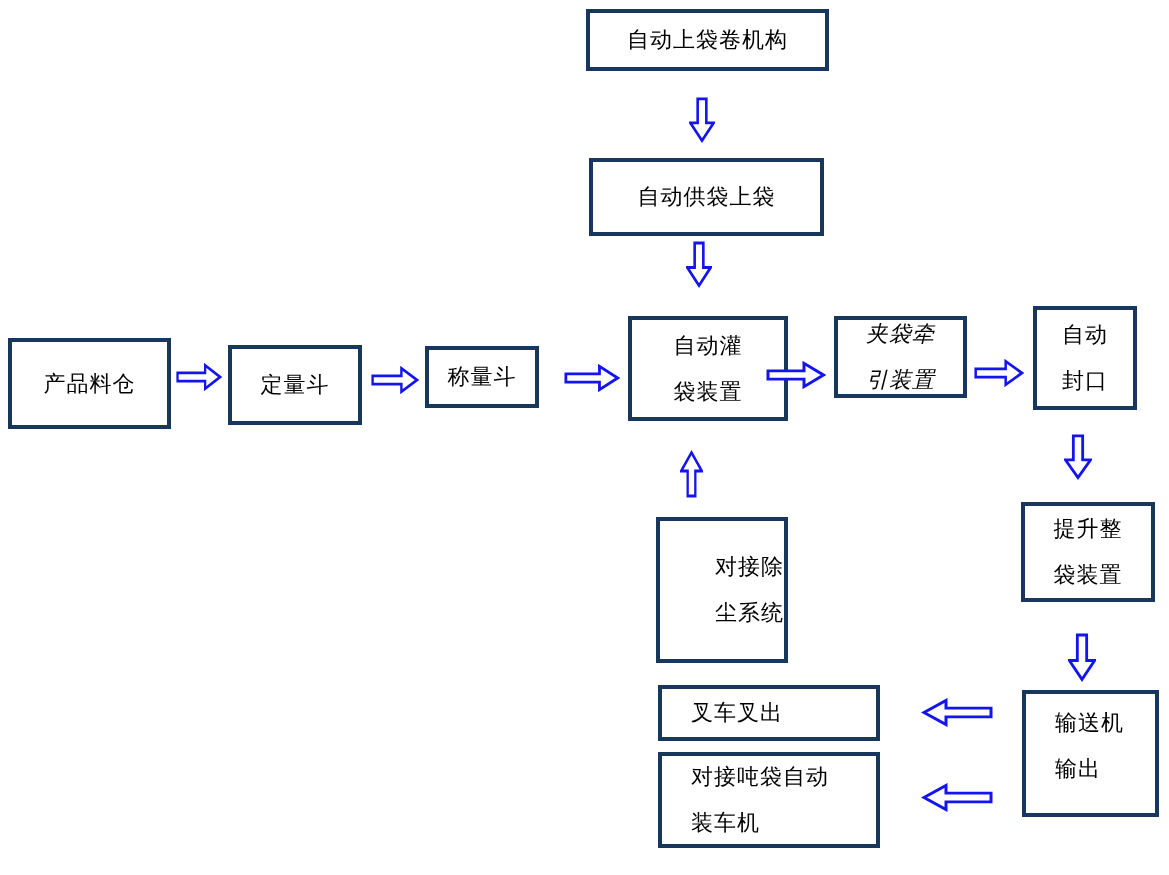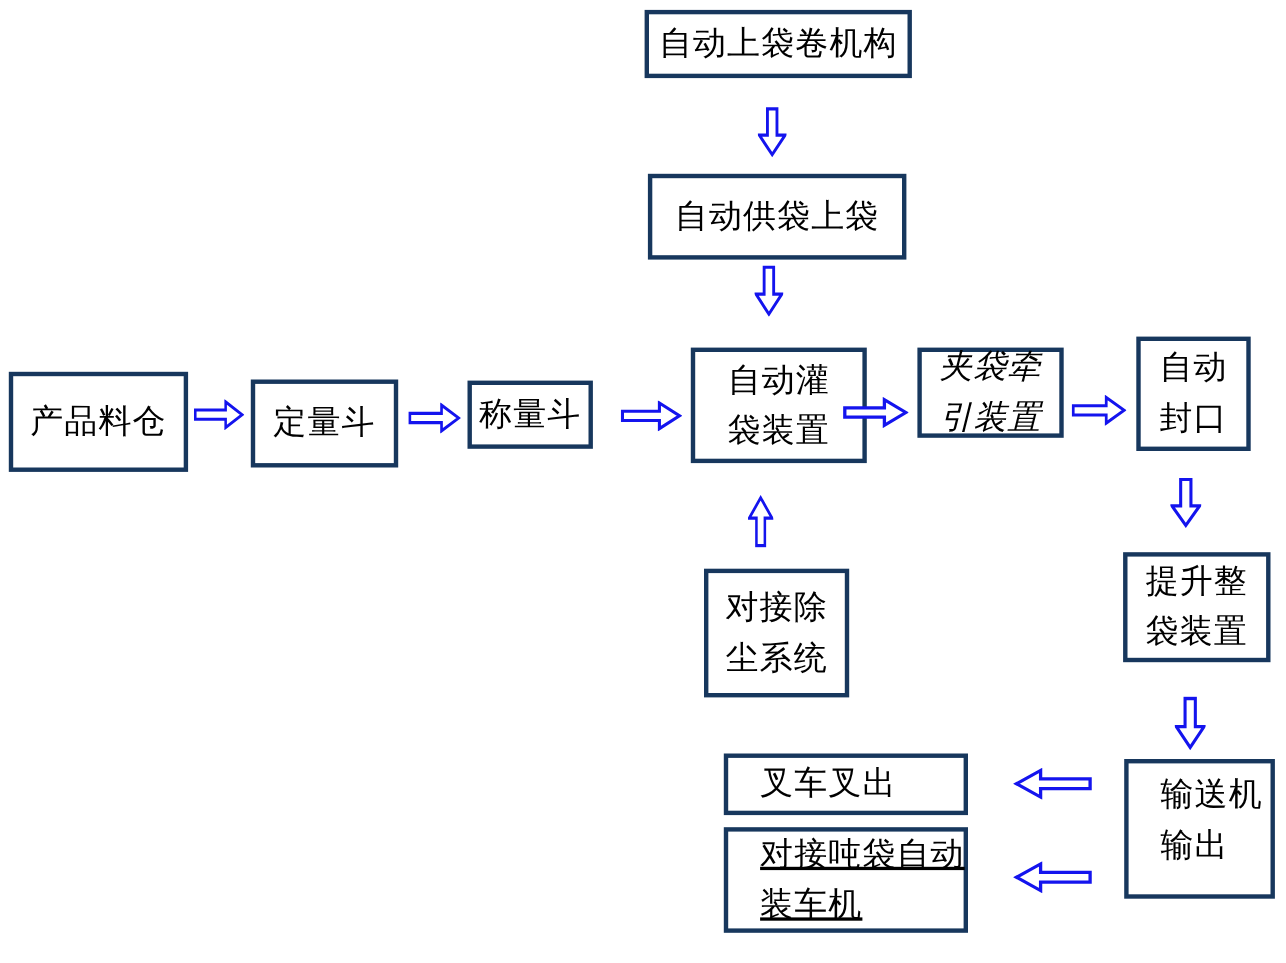--- a/index.html
+++ b/index.html
@@ -21,21 +21,21 @@
   .box {
     position: absolute;
     box-sizing: border-box;
     border: 4px solid var(--box-border);
     background: var(--background);
     color: var(--text-black);
     display: flex;
     flex-direction: column;
     justify-content: center;
     align-items: center;
-    font-size: 30px;
+    font-size: 22px;
     line-height: 46px;
     letter-spacing: 1px;
     white-space: nowrap;
   }
   .box.align-left {
     align-items: flex-start;
     padding-left: 29px;
   }
   .box.top-start {
     justify-content: flex-start;
@@ -84,40 +84,40 @@
   <div class="box" style="left:834px; top:316px; width:133px; height:82px;font-style:italic;">
     <div>夹袋牵</div>
     <div>引装置</div>
   </div>
 
   <div class="box" style="left:1033px; top:306px; width:104px; height:104px;">
     <div>自动</div>
     <div>封口</div>
   </div>
 
-  <div class="box" style="left:640px; top:517px; width:132px; height:117px;">
+  <div class="box" style="left:656px; top:517px; width:132px; height:146px;align-items:flex-end;">
     <div>对接除</div>
     <div>尘系统</div>
   </div>
 
   <div class="box" style="left:1021px; top:502px; width:134px; height:100px;">
     <div>提升整</div>
     <div>袋装置</div>
   </div>
 
   <div class="box align-left top-start" style="left:1022px; top:690px; width:137px; height:127px;">
     <div>输送机</div>
     <div>输出</div>
   </div>
 
   <div class="box align-left" style="left:658px; top:685px; width:222px; height:56px;">
     <div>叉车叉出</div>
   </div>
 
-  <div class="box align-left" style="left:658px; top:752px; width:222px; height:96px;text-decoration:underline;">
+  <div class="box align-left" style="left:658px; top:752px; width:222px; height:96px;">
     <div>对接吨袋自动</div>
     <div>装车机</div>
   </div>
 
   <div class="arrow" style="left:689px; top:97px; width:26px; height:46px;">
     <svg viewBox="0 0 30 48" preserveAspectRatio="none">
       <path d="M10,2 L20,2 L20,27 L28.5,27 L15,45.5 L1.5,27 L10,27 Z" fill="#ffffff" stroke="currentColor" stroke-width="3"></path>
     </svg>
   </div>
 

